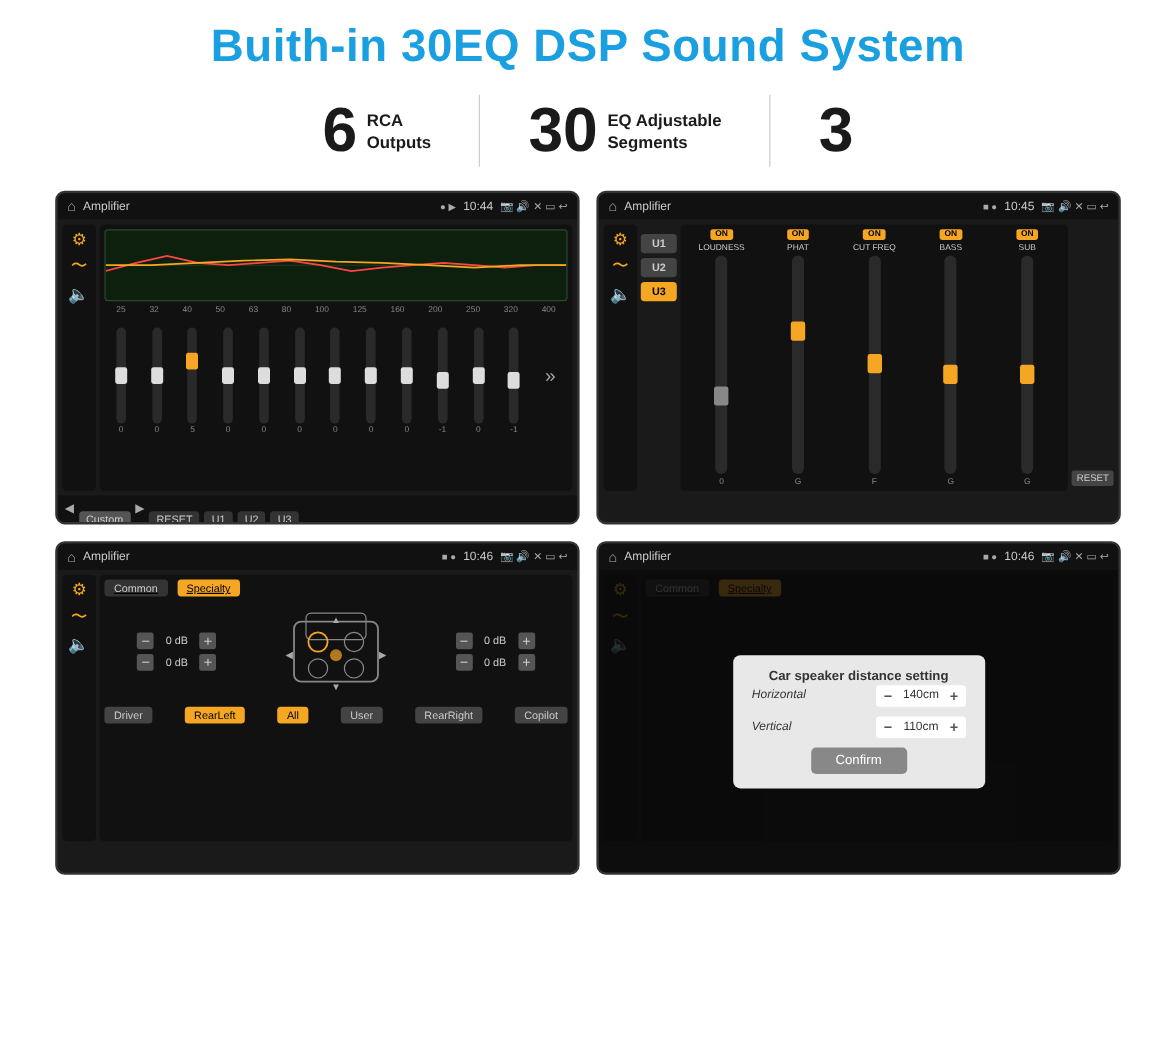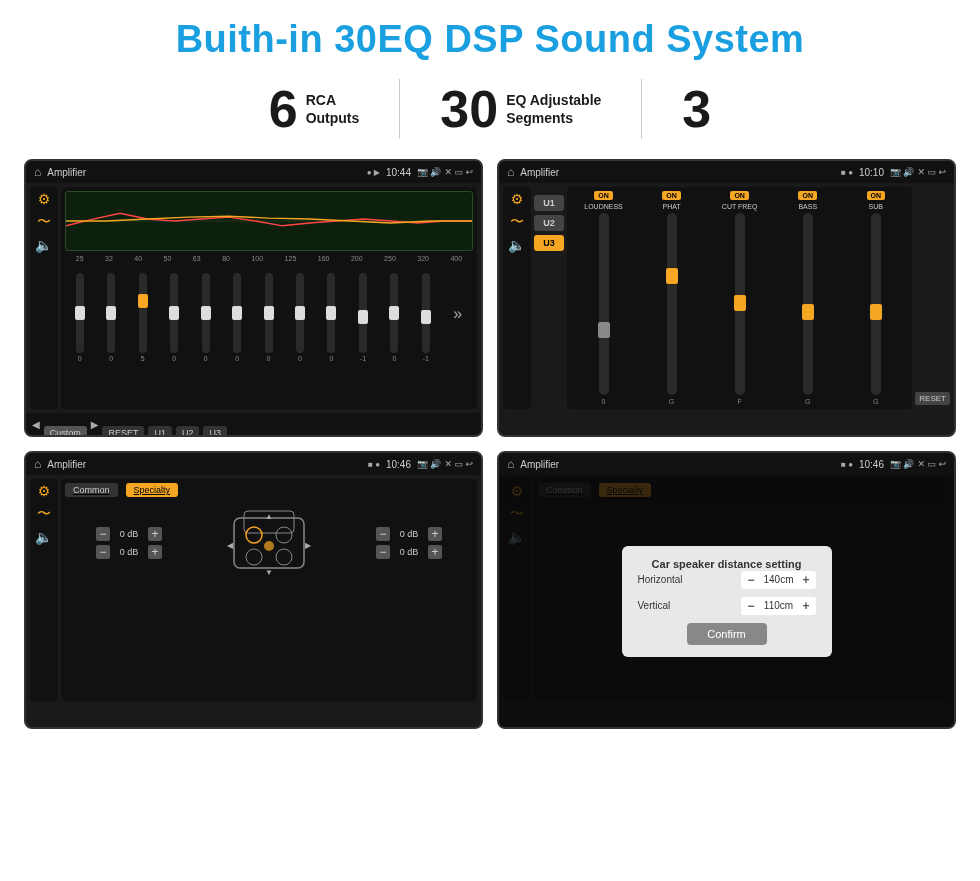--- a/index.html
+++ b/index.html
@@ -7,21 +7,21 @@
       width: 980px;
       height: 881px;
       background: #ffffff;
       font-family: Arial, sans-serif;
       overflow: hidden;
     }
 
     .page-wrapper {
       width: 980px;
       height: 881px;
-      padding: 18px 24px;
+      padding: 18px 46px;
     }
 
     .main-title {
       text-align: center;
       font-size: 38px;
       font-weight: 900;
       color: #1a9fe0;
       margin-bottom: 18px;
       letter-spacing: 0.5px;
     }
@@ -510,20 +510,21 @@
       display: flex;
       align-items: center;
       justify-content: space-between;
       margin-bottom: 8px;
     }
 
     .dialog-row-label {
       color: #333;
       font-size: 10px;
       width: 60px;
+      font-style: italic;
     }
 
     .dialog-control {
       display: flex;
       align-items: center;
       gap: 4px;
       background: #fff;
       padding: 2px 6px;
       border-radius: 3px;
     }
@@ -731,21 +732,21 @@
         <span class="eq-btn">U2</span>
         <span class="eq-btn">U3</span>
       </div>
     </div>
 
     <div class="screen-card">
       <div class="status-bar">
         <span class="status-home-icon">⌂</span>
         <span class="status-title">Amplifier</span>
         <span style="color:#aaa;font-size:8px;">■ ●</span>
-        <span class="status-time">10:10</span>
+        <span class="status-time">10:45</span>
         <span class="status-icons">📷 🔊 ✕ ▭ ↩</span>
       </div>
       <div class="mixer-content">
         <div class="mixer-sidebar">
           <span class="eq-sidebar-icon">⚙</span>
           <span class="eq-sidebar-icon">〜</span>
           <span class="eq-sidebar-icon">🔈</span>
         </div>
         <div class="mixer-main">
           <div class="mixer-presets">
@@ -860,20 +861,28 @@
                 <span class="db-value">0 dB</span>
                 <div class="db-plus">+</div>
               </div>
               <div class="db-control">
                 <div class="db-minus">−</div>
                 <span class="db-value">0 dB</span>
                 <div class="db-plus">+</div>
               </div>
             </div>
           </div>
+          <div class="fader-bottom">
+            <div class="fader-btn">Driver</div>
+            <div class="fader-btn active">RearLeft</div>
+            <div class="fader-btn active">All</div>
+            <div class="fader-btn">User</div>
+            <div class="fader-btn">RearRight</div>
+            <div class="fader-btn">Copilot</div>
+          </div>
         </div>
       </div>
     </div>
 
     <div class="screen-card" style="position:relative;">
       <div class="status-bar">
         <span class="status-home-icon">⌂</span>
         <span class="status-title">Amplifier</span>
         <span style="color:#aaa;font-size:8px;">■ ●</span>
         <span class="status-time">10:46</span>

